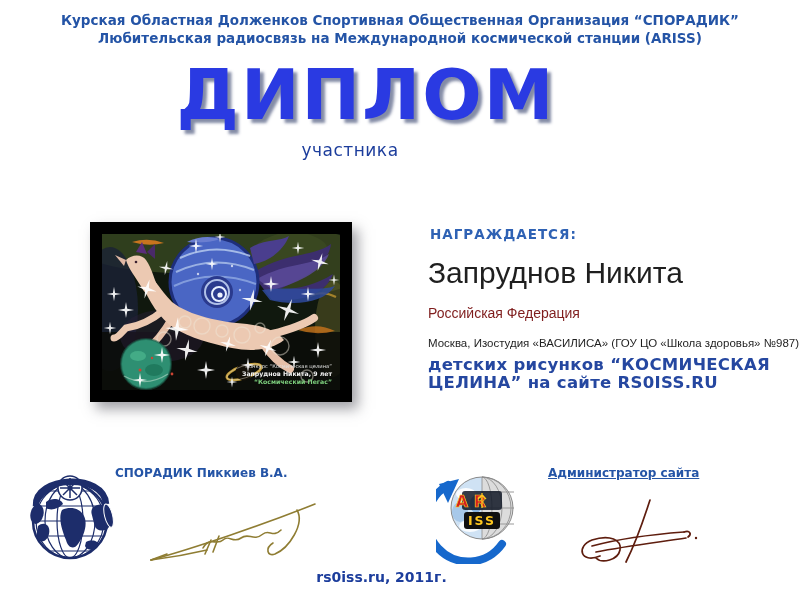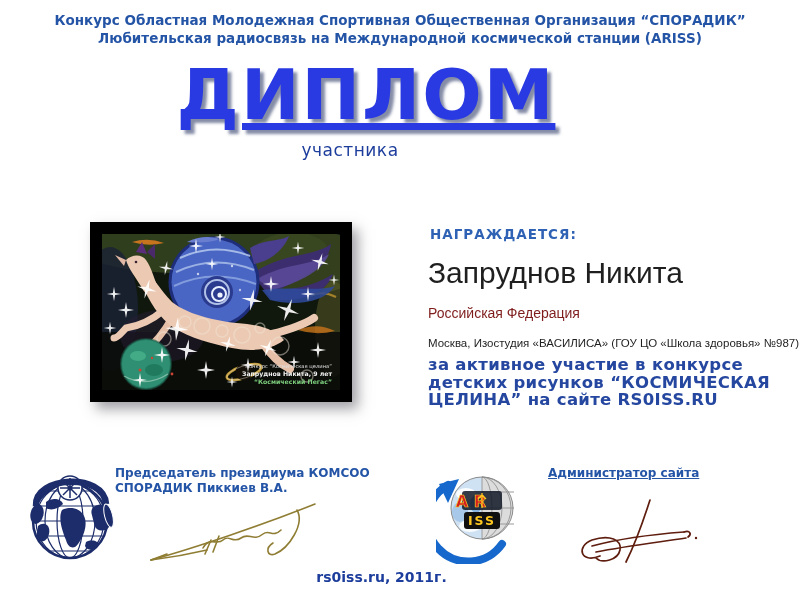--- a/index.html
+++ b/index.html
@@ -11,21 +11,20 @@
   .abs{position:absolute;}
   .header{
     top:12px;left:0;width:800px;text-align:center;
     color:#2454a6;font-weight:bold;font-size:13.5px;line-height:17.5px;
   }
   .title{
     top:54px;left:0;width:732px;text-align:center;
     font-size:70px;font-weight:bold;color:#2a3ae2;letter-spacing:2px;
     text-shadow:4px 4px 3px rgba(110,120,150,0.85);
     line-height:82px;
-    text-decoration:underline;
   }
   .subtitle{
     top:140px;left:0;width:700px;text-align:center;
     font-size:17px;color:#1c3d9c;letter-spacing:0.5px;
   }
   .artwork-frame{
     left:90px;top:222px;width:238px;height:156px;
     background:#000;padding:12px;
     box-shadow:6px 7px 12px rgba(70,70,80,0.5);
   }
@@ -61,21 +60,21 @@
   .sig-right-sign{left:562px;top:494px;}
   .footer{
     top:569px;left:0;width:763px;text-align:center;
     font-size:14px;font-weight:bold;color:#1c3d9c;
   }
 </style>
 </head>
 <body>
 
 <div class="abs header">
-  <div>Конкурс Областная Молодежная Спортивная Общественная Организация “СПОРАДИК”</div>
+  <div>Курская Областная Долженков Спортивная Общественная Организация “СПОРАДИК”</div>
   <div>Любительская радиосвязь на Международной космической станции (ARISS)</div>
 </div>
 
 <div class="abs title">ДИПЛОМ</div>
 <div class="abs subtitle">участника</div>
 
 <div class="abs artwork-frame">
   <svg width="238" height="156" viewBox="0 0 238 156">
 
     <rect width="238" height="156" fill="#10180e"></rect>
@@ -188,21 +187,20 @@
     <text x="230" y="142" text-anchor="end" font-size="6.2" font-weight="bold" fill="#f2f2f2">Запруднов Никита, 9 лет</text>
     <text x="230" y="150" text-anchor="end" font-size="6.2" font-weight="bold" fill="#7ed07e">“Космический Пегас”</text>
   </svg>
 </div>
 
 <div class="abs award-label">НАГРАЖДАЕТСЯ:</div>
 <div class="abs recipient">Запруднов Никита</div>
 <div class="abs country">Российская Федерация</div>
 <div class="abs affiliation">Москва, Изостудия «ВАСИЛИСА» (ГОУ ЦО «Школа здоровья» №987)</div>
 <div class="abs reason">
-  <div>за активное участие в конкурсе</div>
   <div>детских рисунков “КОСМИЧЕСКАЯ</div>
   <div>ЦЕЛИНА” на сайте RS0ISS.RU</div>
 </div>
 
 <div class="abs sig-left-logo">
   <svg width="90" height="106" viewBox="0 0 90 106">
     <defs>
         <clipPath id="gclip">
           <circle cx="46" cy="63" r="37"></circle>
         </clipPath>
@@ -244,21 +242,20 @@
       <path d="M12,48 C10,18 80,14 82,46" stroke="#1d2d6b" stroke-width="6.5" fill="none"></path>
       <ellipse cx="13" cy="56" rx="6.5" ry="10" fill="#1d2d6b" transform="rotate(12 13 56)"></ellipse>
       <g transform="rotate(-14 79 60)">
         <rect x="69" y="46" width="16" height="26" rx="7" fill="#1d2d6b"></rect>
         <ellipse cx="85" cy="59" rx="4" ry="12" fill="#1d2d6b" stroke="#fff" stroke-width="1"></ellipse>
       </g>
     </g>
   </svg>
 </div>
 <div class="abs sig-title sig-left-title">
-  <div>Председатель президиума КОМСОО</div>
   <div>СПОРАДИК Пиккиев В.А.</div>
 </div>
 <div class="abs sig-left-sign">
   <svg width="185" height="72" viewBox="0 0 185 72">
     <g stroke="#8f7d33" stroke-width="1.6" fill="none" stroke-linecap="round">
       <path d="M6,64 C50,52 120,28 170,8"></path>
       <path d="M6,64 C30,61 45,58 62,54"></path>
       <path d="M6,64 L22,58"></path>
       <path d="M58,52 C64,40 72,50 78,44 C84,38 88,48 96,42 C104,36 108,46 118,38 C124,33 128,42 136,34"></path>
       <path d="M66,44 L60,58"></path>

